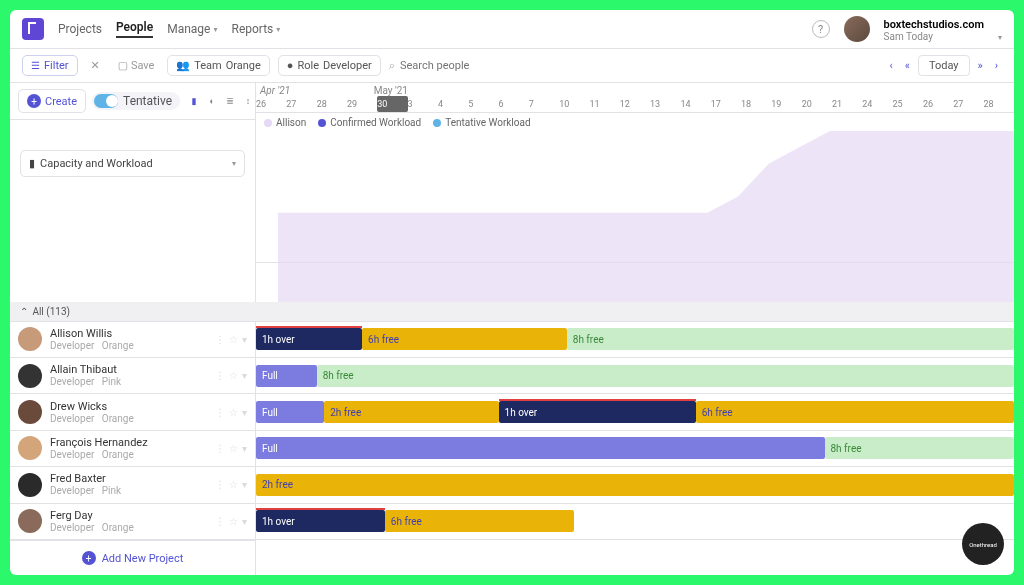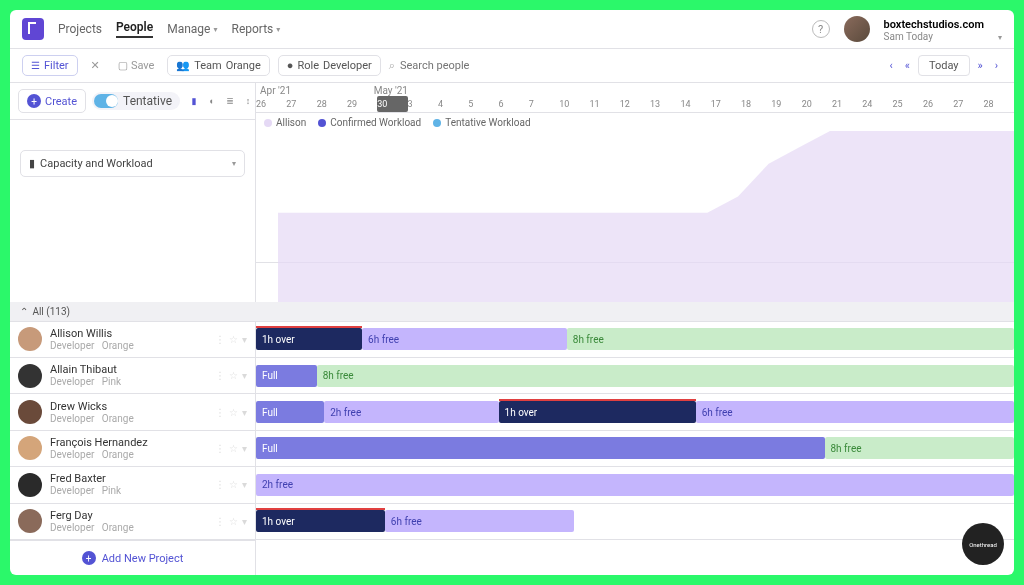--- a/index.html
+++ b/index.html
@@ -82,21 +82,21 @@
 .row-left{width:246px;display:flex;align-items:center;gap:8px;padding:0 8px;border-right:1px solid var(--border)}
 .av{width:24px;height:24px;border-radius:50%;background:#bbb;flex-shrink:0}
 .info{display:flex;flex-direction:column;line-height:1.1;flex:1}
 .info .nm{font-size:11px;color:#333}
 .info .meta{font-size:10px;color:#aaa}
 .row-actions{display:flex;gap:4px;opacity:0.3}
 .row-actions span{font-size:10px;color:#888}
 .row-right{flex:1;position:relative;display:flex;align-items:center}
 .seg{height:22px;position:absolute;font-size:10px;color:#fff;display:flex;align-items:center;padding:0 6px;border-radius:2px}
 .seg.navy{background:var(--navy)}
-.seg.blue-l{background:#c4b5fd;color:#4040b0}
+.seg.blue-l{background:#eab308;color:#4040b0}
 .seg.blue{background:var(--blue-light);color:#fff}
 .seg.green{background:#c9ecc9;color:#3a8a3a}
 .seg.redtop:before{content:"";position:absolute;top:-2px;left:0;right:0;height:2px;background:#e04040}
 .add-row{display:flex;align-items:center;justify-content:center;gap:6px;padding:10px;color:var(--blue);font-size:11px;cursor:pointer;border-top:1px solid var(--border);width:246px;border-right:1px solid var(--border)}
 .branding{position:absolute;right:20px;bottom:20px;width:42px;height:42px;background:#222;border-radius:50%;display:flex;align-items:center;justify-content:center;color:#fff;font-size:6px}
 .right-col{flex:1;display:flex;flex-direction:column;overflow:hidden}
 </style>
 </head>
 <body>
 
@@ -180,21 +180,21 @@
             <span>▮</span>
             <span>Capacity and Workload</span>
           </span>
         <span class="chev">▾</span>
       </div>
     </div>
 
     <div class="right-col">
       <div class="timeline-head">
         <div class="months" id="months">
-            <span style="width: 15%;">Apr '21</span>
+            <span style="width: 15%; font-style: italic;">Apr '21</span>
             <span style="width: 85%;">May '21</span>
           </div>
         <div class="days" id="days">
             <span class="day">26</span>
             <span class="day">27</span>
             <span class="day">28</span>
             <span class="day">29</span>
             <span class="day hilite">30</span>
             <span class="day">3</span>
             <span class="day">4</span>

